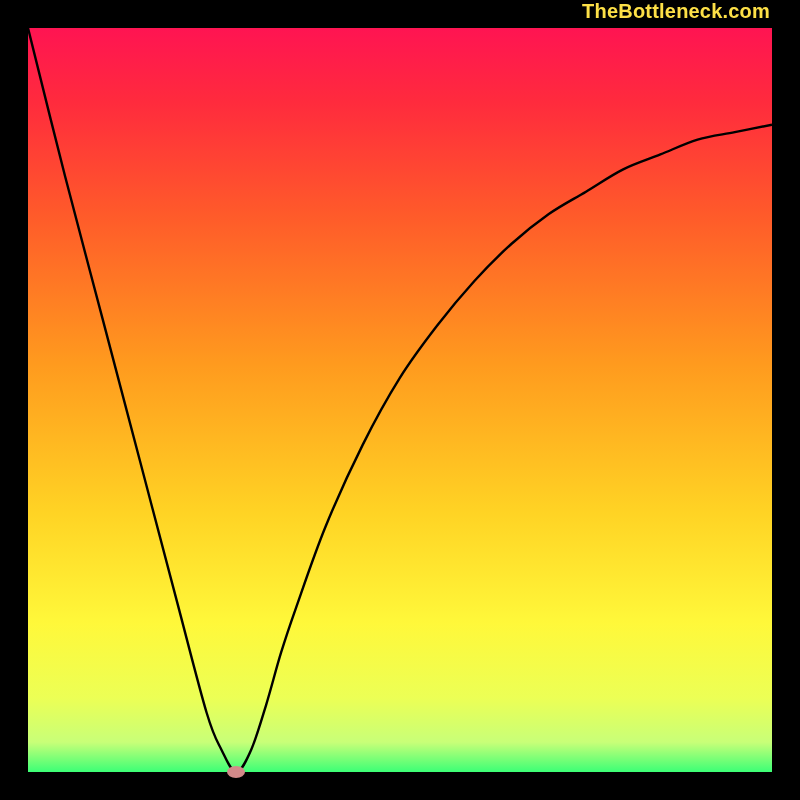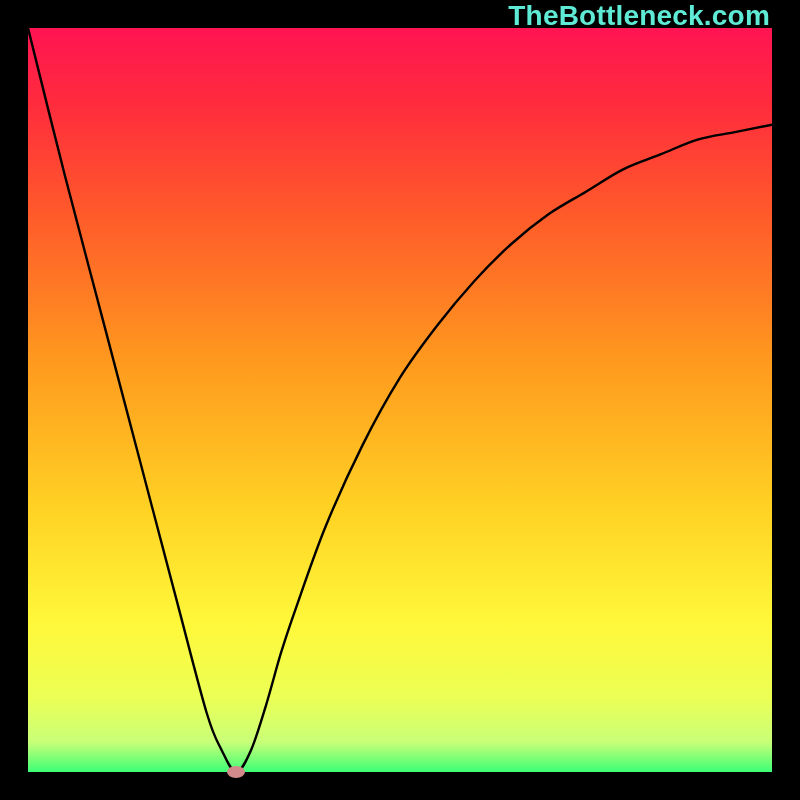--- a/index.html
+++ b/index.html
@@ -34,23 +34,23 @@
     left: 0;
     top: 0;
     width: 744px;
     height: 744px;
   }
   .watermark {
     position: absolute;
     top: 0px;
     right: 30px;
     font-family: Arial, Helvetica, sans-serif;
-    font-size: 28px;
+    font-size: 20px;
     font-weight: 600;
-    color: #5eead4;
+    color: #fde047;
     letter-spacing: 0.2px;
   }
   .minpoint {
     position: absolute;
     width: 18px;
     height: 12px;
     border-radius: 50%;
     background: #d38a8a;
     transform: translate(-50%, -50%);
   }

